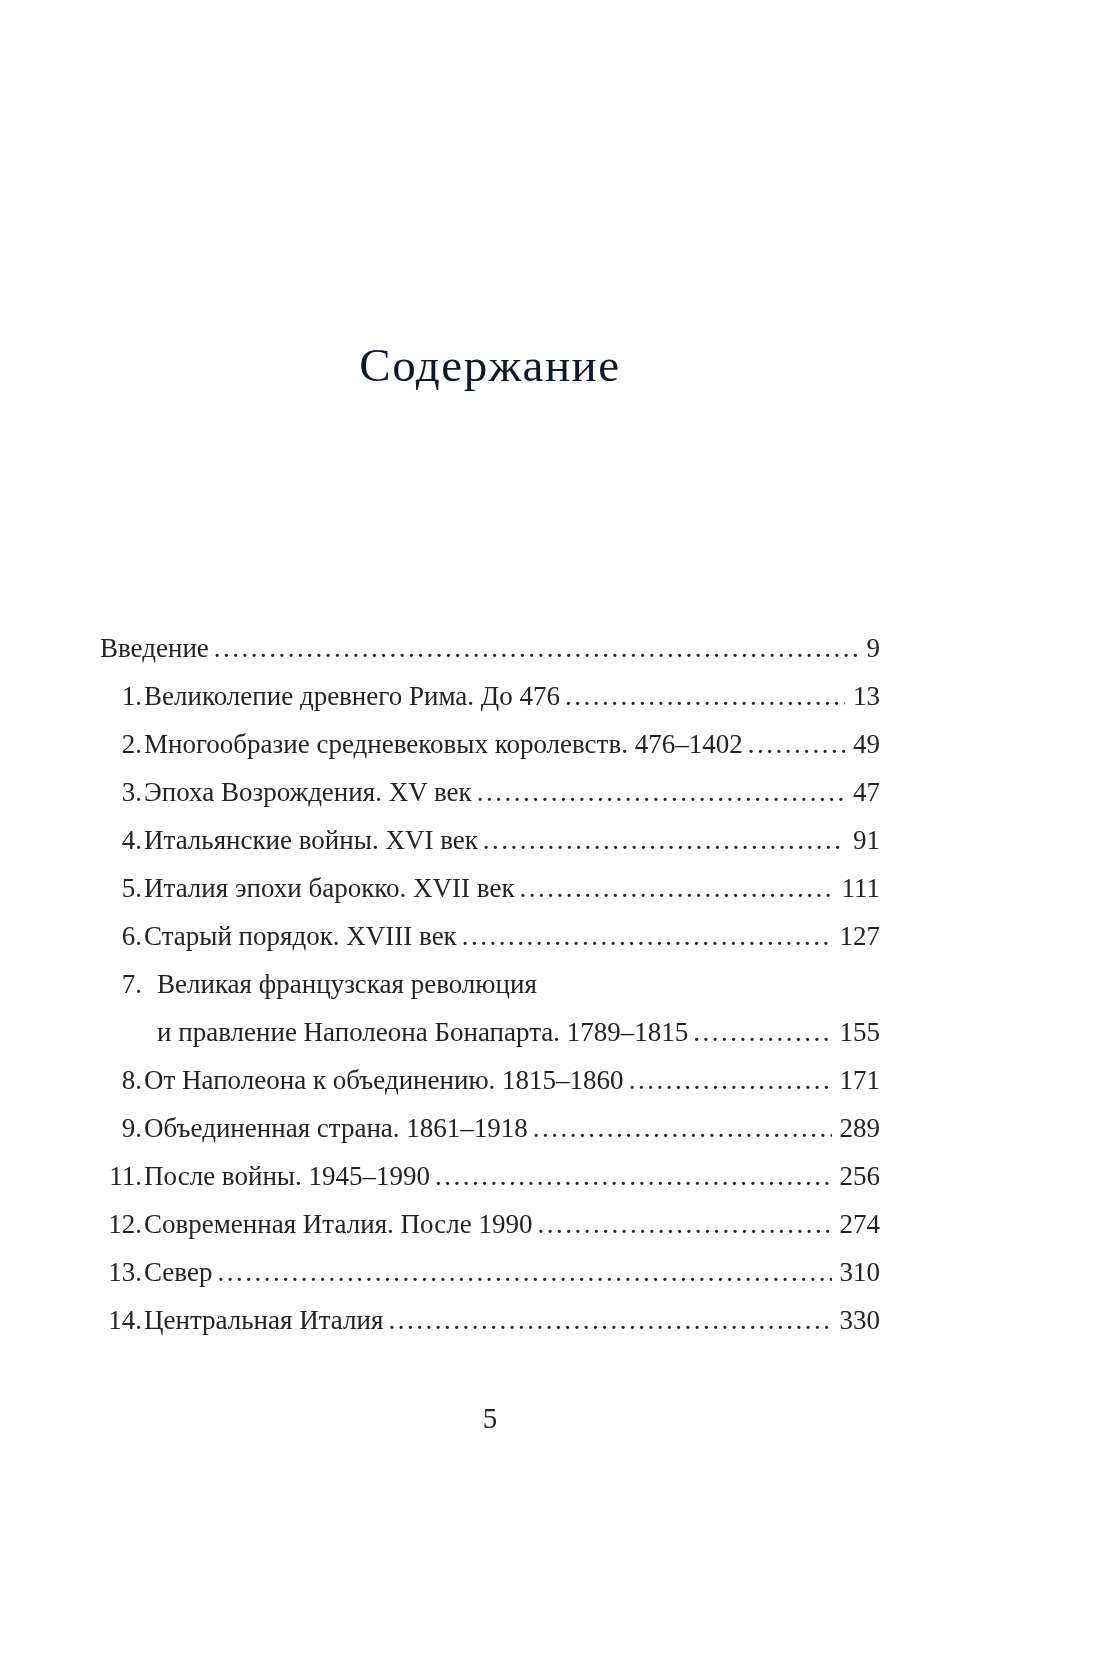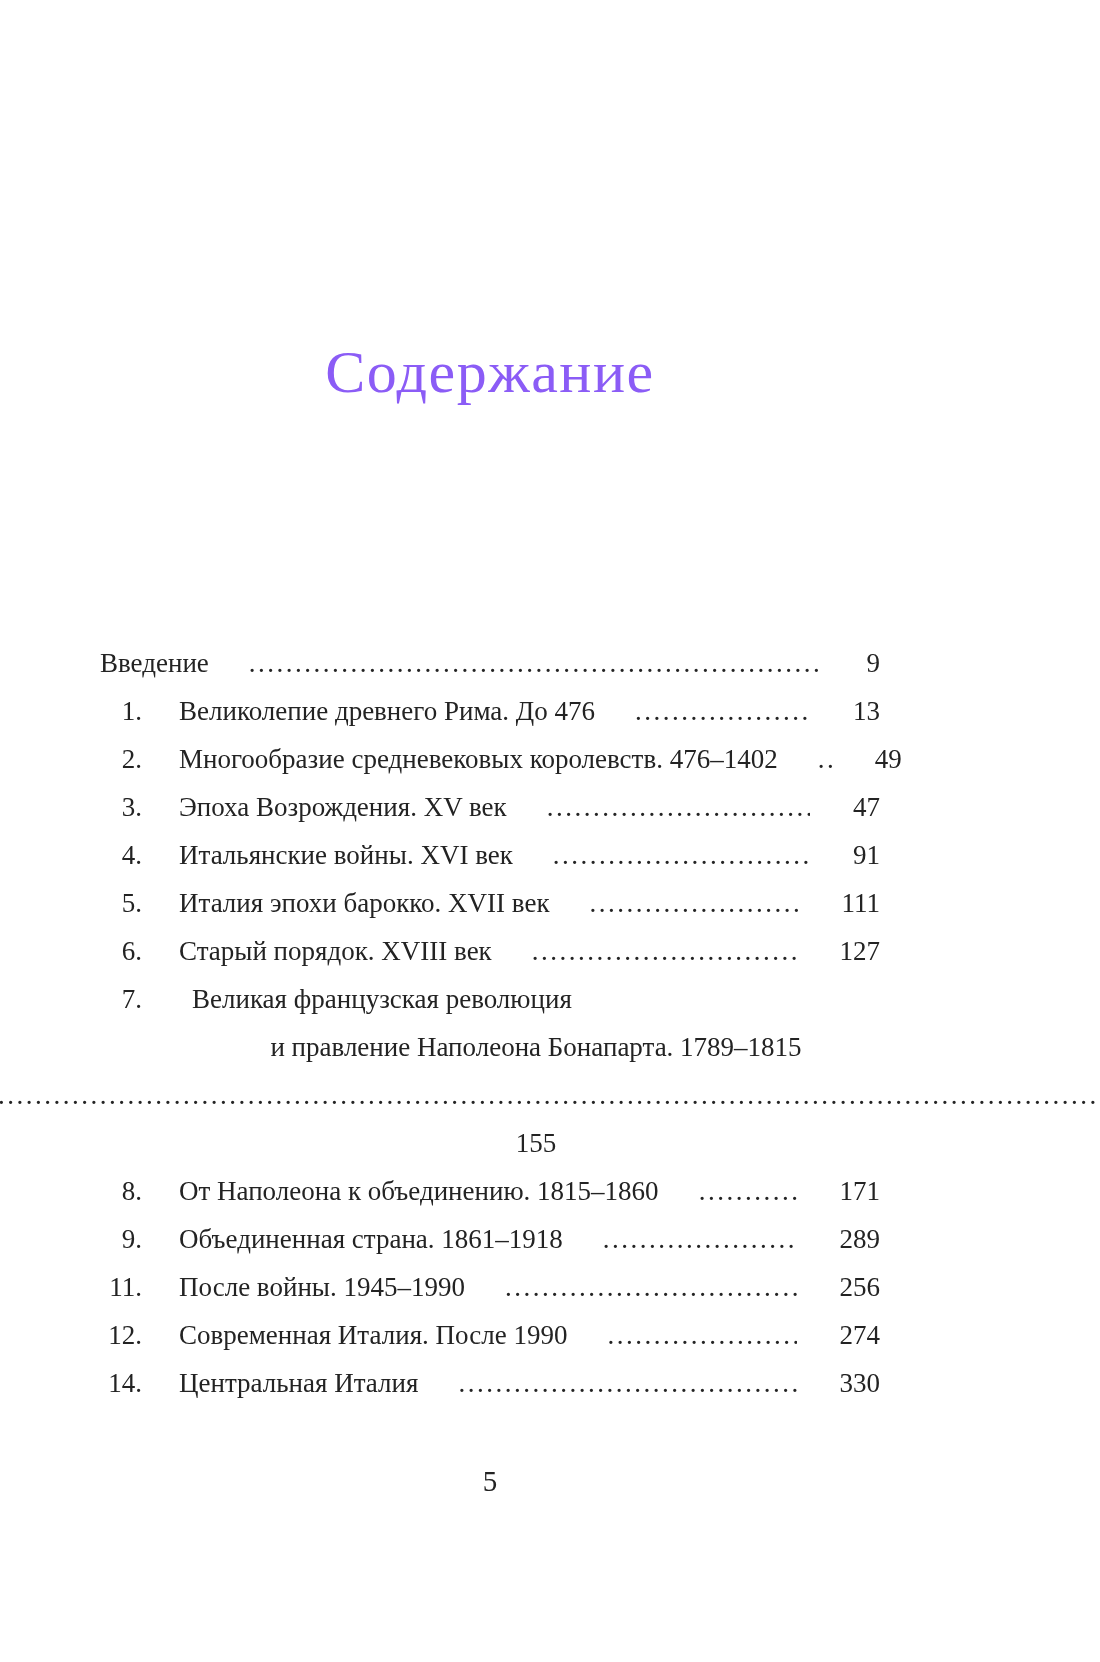--- a/index.html
+++ b/index.html
@@ -12,34 +12,33 @@
     position: relative;
     overflow: hidden;
   }
   .content {
     width: 780px;
     margin-left: 100px;
     padding-top: 338px;
   }
   .page-title {
     text-align: center;
-    font-size: 60px;
+    font-size: 47px;
     font-weight: 400;
     letter-spacing: 1.5px;
-    color: #8b5cf6;
+    color: #0f172a;
     margin-bottom: 232px;
   }
   .toc {
     font-size: 27px;
   }
   .toc-row {
     display: flex;
     align-items: baseline;
     line-height: 48px;
-    gap: 35px;
   }
   .toc-num {
     width: 42px;
     flex: 0 0 42px;
     text-align: right;
   }
   .toc-title {
     margin-left: 2px;
     white-space: nowrap;
     flex: 0 0 auto;
@@ -64,22 +63,21 @@
     text-align: right;
   }
   .toc-multi {
     flex: 1 1 auto;
     min-width: 0;
     margin-left: 15px;
     display: block;
   }
   .line2-row {
     display: flex;
-    align-items: center;
-    flex-direction: column;
+    align-items: flex-end;
   }
   .line2-row .toc-title {
     margin-left: 0;
   }
   .folio {
     text-align: center;
     font-size: 29px;
     margin-top: 58px;
     color: #232323;
   }
@@ -175,20 +173,26 @@
       <span class="toc-page">256</span>
     </div>
 
     <div class="toc-row">
       <span class="toc-num">12.</span>
       <span class="toc-title">Современная Италия. После 1990</span>
       <span class="leader"></span>
       <span class="toc-page">274</span>
     </div>
 
+    <div class="toc-row">
+      <span class="toc-num">13.</span>
+      <span class="toc-title">Север</span>
+      <span class="leader"></span>
+      <span class="toc-page">310</span>
+    </div>
 
     <div class="toc-row">
       <span class="toc-num">14.</span>
       <span class="toc-title">Центральная Италия</span>
       <span class="leader"></span>
       <span class="toc-page">330</span>
     </div>
 
   </div>
 

